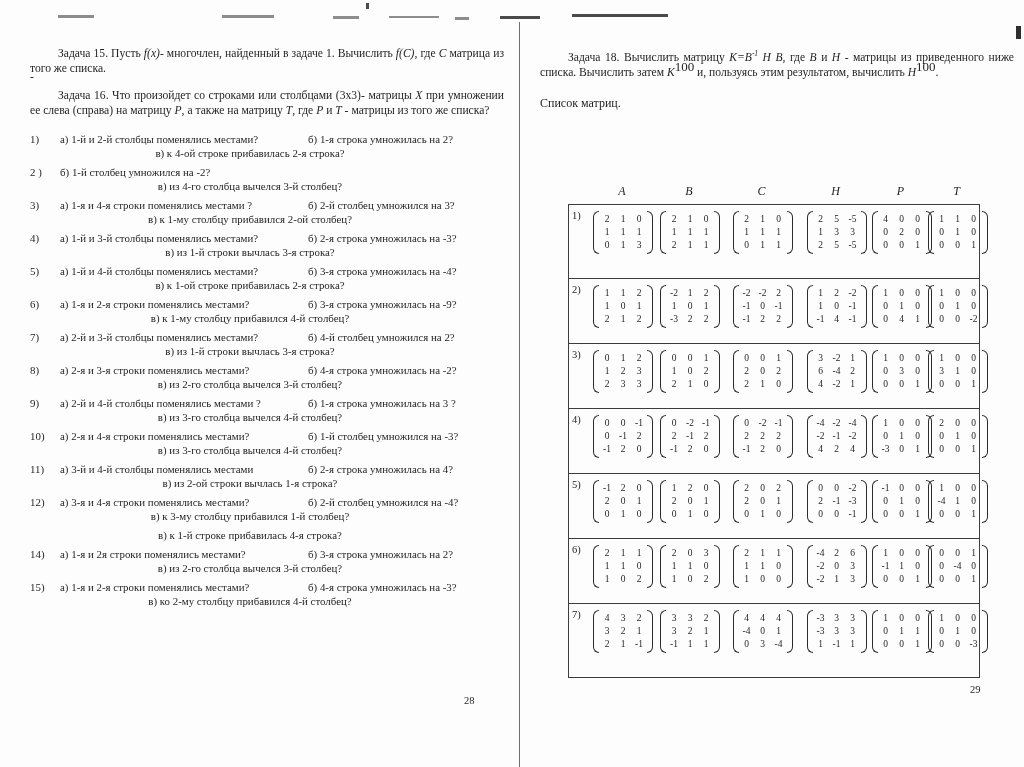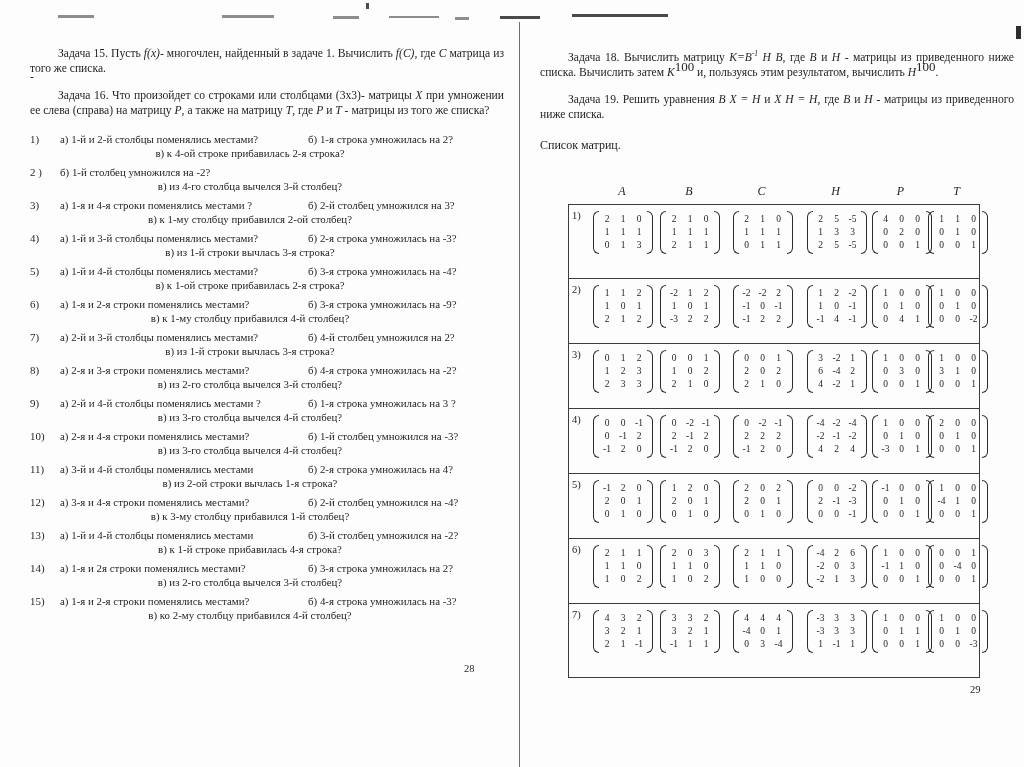--- a/index.html
+++ b/index.html
@@ -163,50 +163,44 @@
         </div>
         <div class="item">
           <div class="l1">
             <div class="num">12)</div>
             <div class="a">а) 3-я и 4-я строки поменялись местами?</div>
             <div class="b">б) 2-й столбец умножился на -4?</div>
           </div>
           <div class="l2">в) к 3-му столбцу прибавился 1-й столбец?</div>
         </div>
         <div class="item">
-          <div class="l1">
-            <div class="num">13)</div>
-            <div class="a">а) 1-й и 4-й столбцы поменялись местами</div>
-            <div class="b">б) 3-й столбец умножился на -2?</div>
-          </div>
           <div class="l2">в) к 1-й строке прибавилась 4-я строка?</div>
         </div>
         <div class="item">
           <div class="l1">
             <div class="num">14)</div>
             <div class="a">а) 1-я и 2я строки поменялись местами?</div>
             <div class="b">б) 3-я строка умножилась на 2?</div>
           </div>
           <div class="l2">в) из 2-го столбца вычелся 3-й столбец?</div>
         </div>
         <div class="item">
           <div class="l1">
             <div class="num">15)</div>
             <div class="a">а) 1-я и 2-я строки поменялись местами?</div>
             <div class="b">б) 4-я строка умножилась на -3?</div>
           </div>
           <div class="l2">в) ко 2-му столбцу прибавился 4-й столбец?</div>
         </div>
       </div>
   </div>
-  <div class="page-num" style="left:464px;top:663px;">28</div>
+  <div class="page-num" style="left:464px;top:695px;">28</div>
 
   <div class="right-page">
     <p class="para"><span>Задача 18. Вычислить матрицу   </span><span class="seg-i">K=B</span><span class="seg-isup">-1</span><span class="seg-i"> H B</span><span>,   где  </span><span class="seg-i">B</span><span>  и  </span><span class="seg-i">H</span><span>  -  матрицы  из приведенного ниже списка. Вычислить затем </span><span class="seg-i">K</span><span class="seg-sup">100</span><span>   и,  пользуясь этим результатом, вычислить </span><span class="seg-i">H</span><span class="seg-sup">100</span><span>.</span></p>
-    <p class="para"><span>Задача 19. Решить уравнения   </span><span class="seg-i">B X = H</span><span>  и  </span><span class="seg-i">X H = H</span><span>,  где  </span><span class="seg-i">B</span><span>  и  </span><span class="seg-i">H</span><span>  - матрицы из приведенного ниже списка.</span></p>
     <div class="list-title">Список матриц.</div>
   </div>
 
   <div class="mt-wrap">
     <div class="mt-header" id="mt-header">
         <div class="sp"></div>
         <div class="hl c0">A</div>
         <div class="hl c1">B</div>
         <div class="hl c2">C</div>
         <div class="hl c3">H</div>

